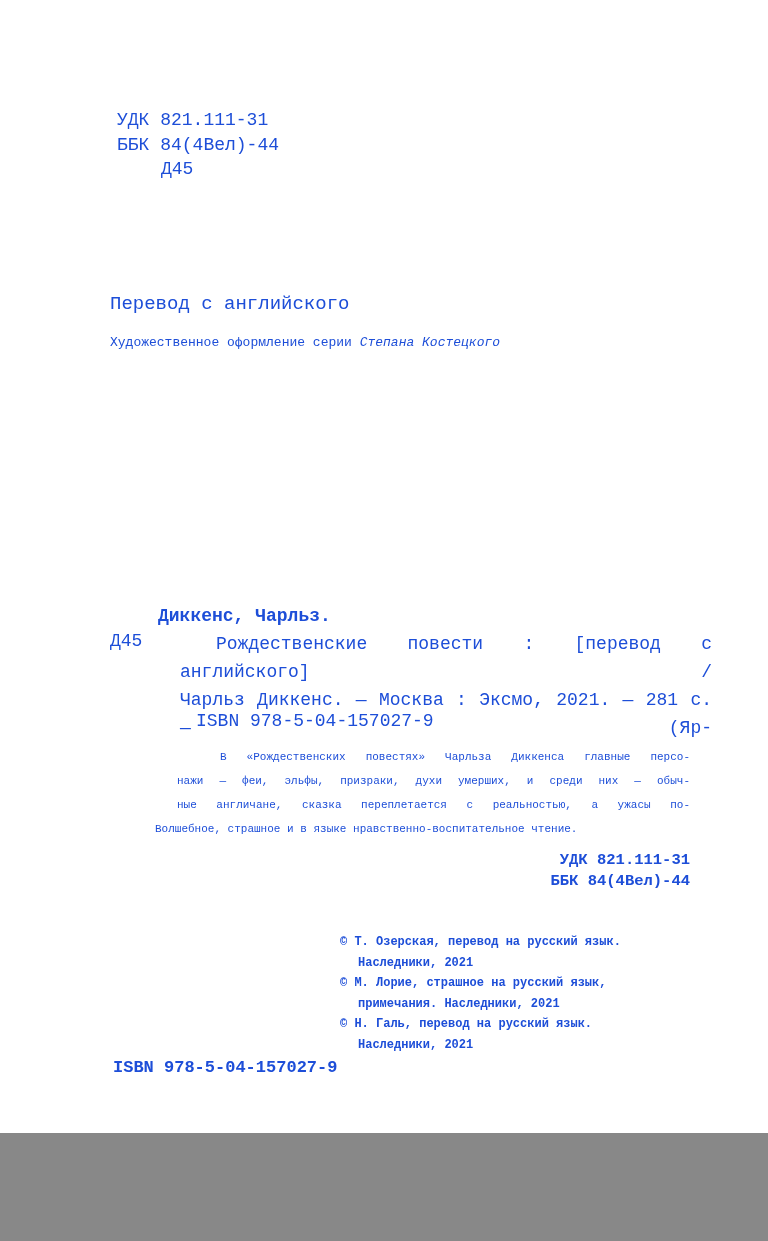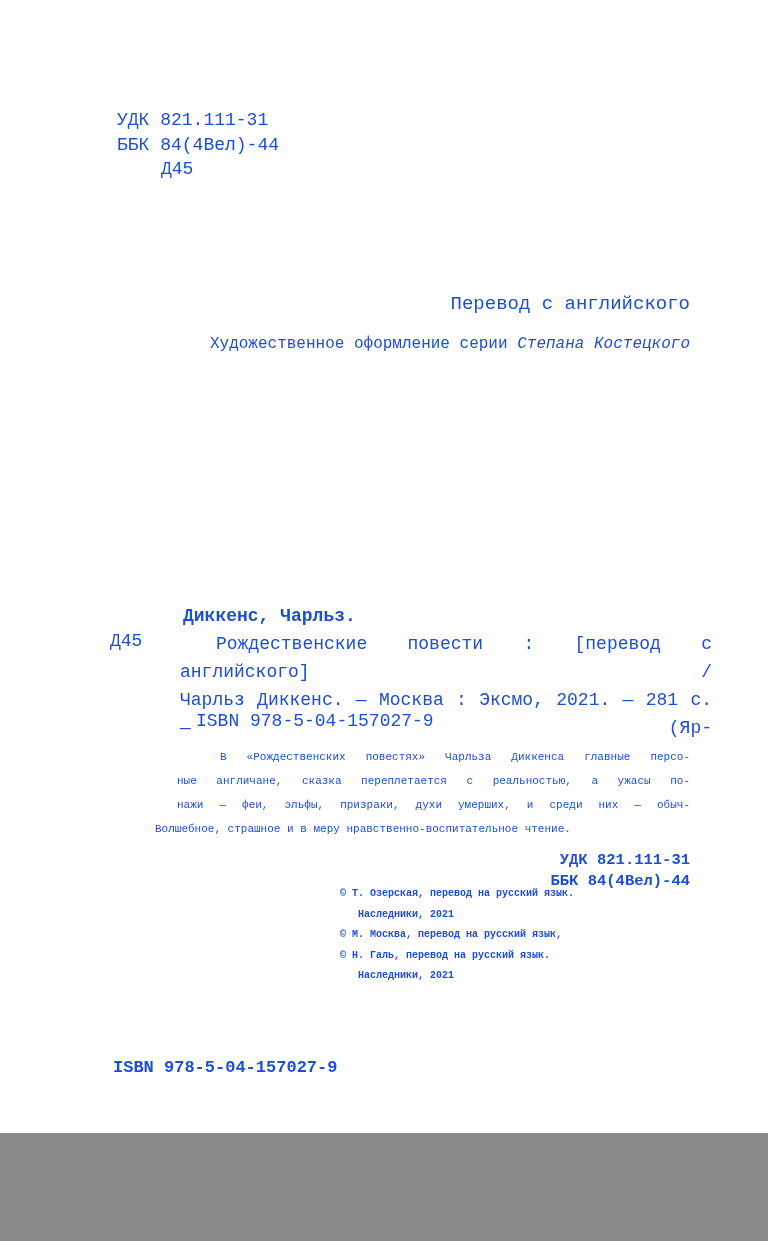--- a/index.html
+++ b/index.html
@@ -18,48 +18,48 @@
 
   
   .top-codes {
     left: 117px; top: 108px;
     font-size: 18px; line-height: 24.5px;
     white-space: nowrap;
   }
   .top-codes .mark { padding-left: 44px; }
 
   
-  .center-band { left: 110px; width: 580px; text-align: right; }
+  .center-band { left: 110px; width: 580px; text-align: left; }
   .translation-note { top: 293px; font-size: 19px; }
-  .design-note { top: 335px; font-size: 16px; }
+  .design-note { top: 335px; font-size: 13px; }
   .design-note i { font-style: italic; }
 
   
   .card-mark { left: 110px; top: 631px; font-size: 18px; }
   .card-block { left: 158px; top: 602px; width: 532px; font-size: 18px; line-height: 28px; }
-  .card-heading { font-weight: bold; margin-left: 25px; }
+  .card-heading { font-weight: bold; }
   .desc-line { width: 100%; }
   .first-indent-desc { text-indent: 36px; }
   .just { text-align: justify; text-align-last: justify; margin-left: 22px; -moz-text-align-last: justify; }
   .card-isbn { left: 196px; top: 711px; font-size: 18px; white-space: nowrap; }
 
   .annotation { left: 155px; top: 745px; width: 535px; font-size: 11px; line-height: 24px; }
   .first-indent-ann { text-indent: 43px; }
 
   .codes-right {
     left: 390px; top: 850px; width: 300px;
     text-align: right; font-weight: bold;
     font-size: 15.5px; line-height: 21px;
     white-space: nowrap;
   }
 
   
   .copyrights {
-    left: 340px; top: 884px; width: 352px;
-    font-weight: bold; font-size: 10px; line-height: 20.6px;
+    left: 340px; top: 932px; width: 352px;
+    font-weight: bold; font-size: 12px; line-height: 20.6px;
   }
   .copyrights .cont { padding-left: 18px; }
 
   .isbn-bottom {
     left: 113px; top: 1058px;
     font-weight: bold; font-size: 17px; white-space: nowrap;
   }
 </style>
 </head>
 <body>
@@ -81,37 +81,38 @@
   <div class="abs card-block">
     <div class="card-heading">Диккенс, Чарльз.</div>
     <div class="desc-line just first-indent-desc">Рождественские повести : [перевод с английского] /</div>
     <div class="desc-line just">Чарльз Диккенс. — Москва : Эксмо, 2021. — 281 с. — (Яр-</div>
   </div>
 
   <div class="abs card-isbn">ISBN 978-5-04-157027-9</div>
 
   <div class="abs annotation">
     <div class="just first-indent-ann">В «Рождественских повестях» Чарльза Диккенса главные персо-</div>
+    <div class="just">нажи — феи, эльфы, призраки, духи умерших, и среди них — обыч-</div>
     <div class="just">ные англичане, сказка переплетается с реальностью, а ужасы по-</div>
-    <div class="just">нажи — феи, эльфы, призраки, духи умерших, и среди них — обыч-</div>
-    <div>Волшебное, страшное и в меру нравственно-воспитательное чтение.</div>
+    <div>Волшебное, страшное и в языке нравственно-воспитательное чтение.</div>
   </div>
 
   <div class="abs codes-right">
     <div>УДК 821.111-31</div>
     <div>ББК 84(4Вел)-44</div>
   </div>
 
   <div class="abs copyrights">
     <div>
       <div>© Т. Озерская, перевод на русский язык.</div>
       <div class="cont">Наследники, 2021</div>
     </div>
     <div>
-      <div>© М. Москва, перевод на русский язык,</div>
+      <div>© М. Лорие, страшное на русский язык,</div>
+      <div class="cont">примечания. Наследники, 2021</div>
     </div>
     <div>
       <div>© Н. Галь, перевод на русский язык.</div>
       <div class="cont">Наследники, 2021</div>
     </div>
   </div>
 
   <div class="abs isbn-bottom">ISBN 978-5-04-157027-9</div>
 
 </div>

